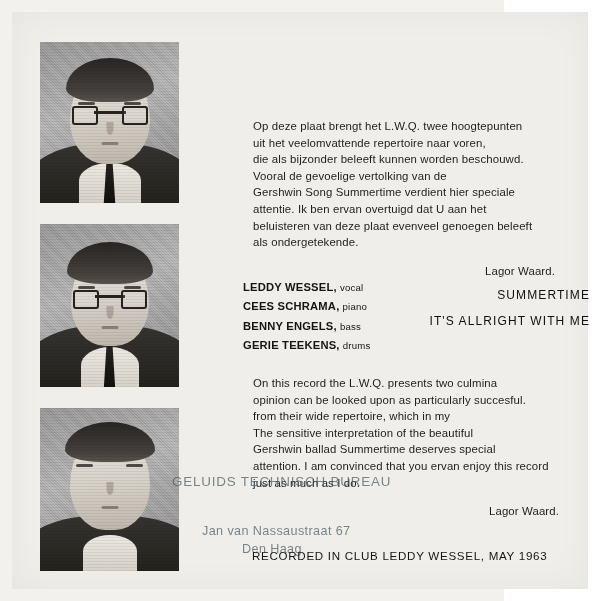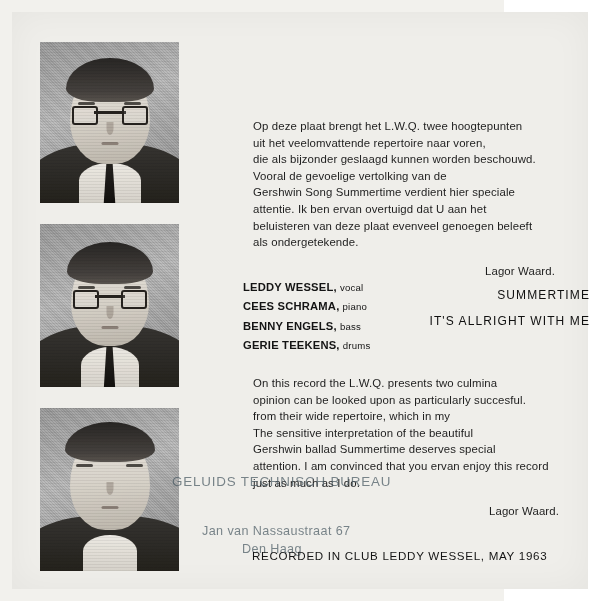--- a/index.html
+++ b/index.html
@@ -301,21 +301,21 @@
       <div class="brow" style="left:36px; top:56px;"></div>
       <div class="brow" style="right:36px; top:56px;"></div>
       <div class="nose" style="top:74px;"></div>
       <div class="mouth" style="top:98px;"></div>
       <div class="grain"></div>
     </div>
 
     <div class="text-block" id="dutch-text">
       <div class="line">Op deze plaat brengt het L.W.Q. twee hoogtepunten</div>
       <div class="line">uit het veelomvattende repertoire naar voren,</div>
-      <div class="line">die als bijzonder geslaagd kunnen worden beschouwd.</div>
+      <div class="line">die als bijzonder beleeft kunnen worden beschouwd.</div>
       <div class="line">Vooral de gevoelige vertolking van de</div>
       <div class="line">Gershwin Song Summertime verdient hier speciale</div>
       <div class="line">attentie. Ik ben ervan overtuigd dat U aan het</div>
       <div class="line">beluisteren van deze plaat evenveel genoegen beleeft</div>
       <div class="line">als ondergetekende.</div>
       <div class="signature">Lagor Waard.</div>
     </div>
 
     <div id="credits">
       <div class="row">

